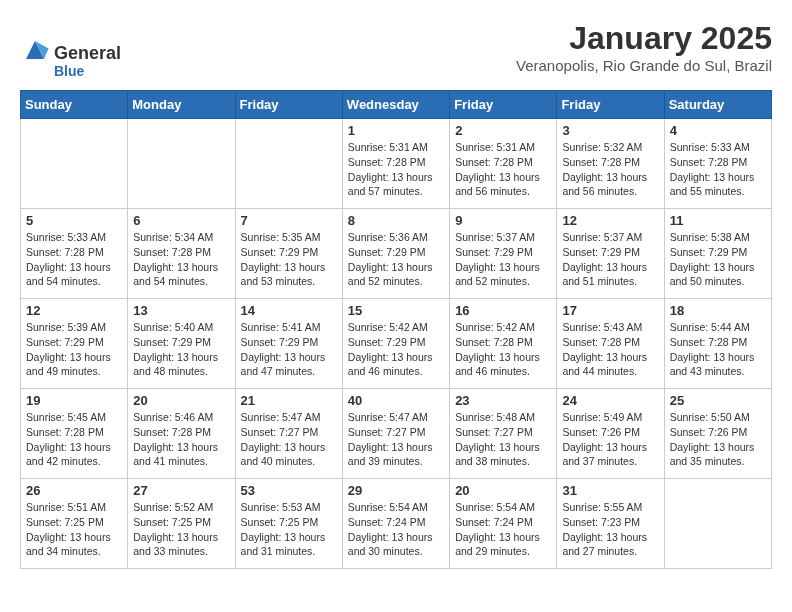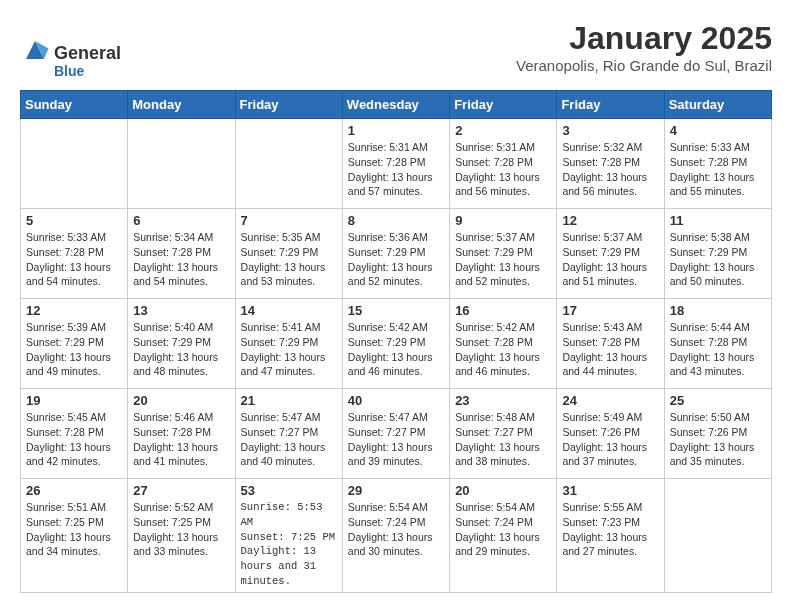--- a/index.html
+++ b/index.html
@@ -299,21 +299,21 @@
 Daylight: 13 hours and 34 minutes.</div>
         </td>
         <td>
           <div class="day-num">27</div>
           <div class="day-info" style="white-space: pre-line;">Sunrise: 5:52 AM
 Sunset: 7:25 PM
 Daylight: 13 hours and 33 minutes.</div>
         </td>
         <td>
           <div class="day-num">53</div>
-          <div class="day-info" style="white-space: pre-line; font-family: Liberation Mono, monospace;">Sunrise: 5:53 AM
+          <div class="day-info" style="white-space: pre-line;">Sunrise: 5:53 AM
 Sunset: 7:25 PM
 Daylight: 13 hours and 31 minutes.</div>
         </td>
         <td>
           <div class="day-num">29</div>
           <div class="day-info" style="white-space: pre-line;">Sunrise: 5:54 AM
 Sunset: 7:24 PM
 Daylight: 13 hours and 30 minutes.</div>
         </td>
         <td>

